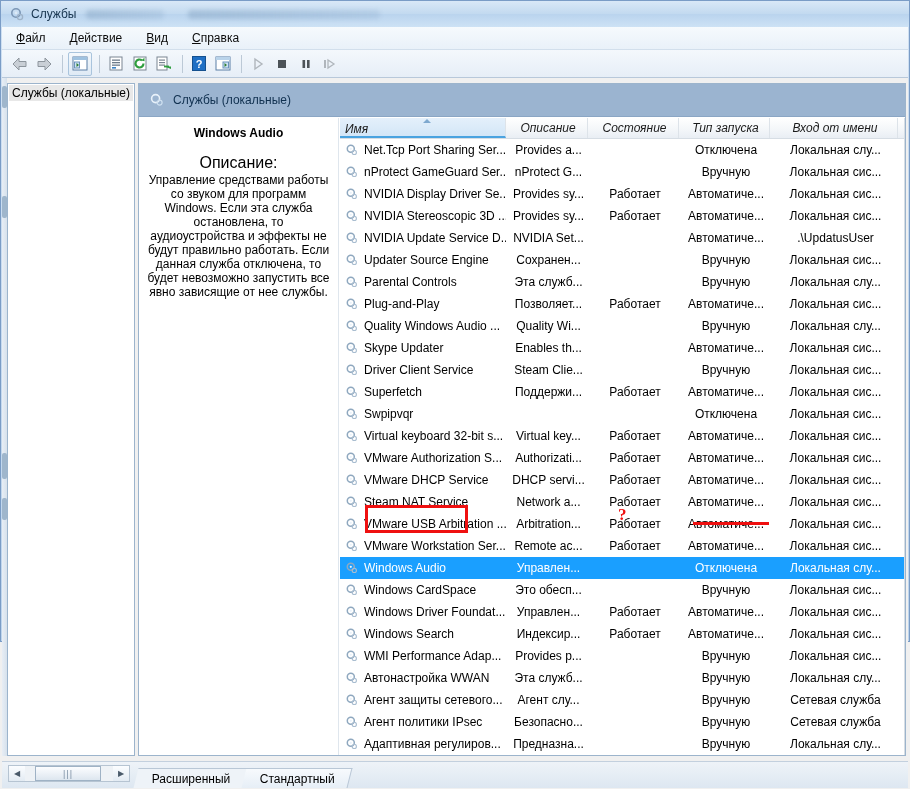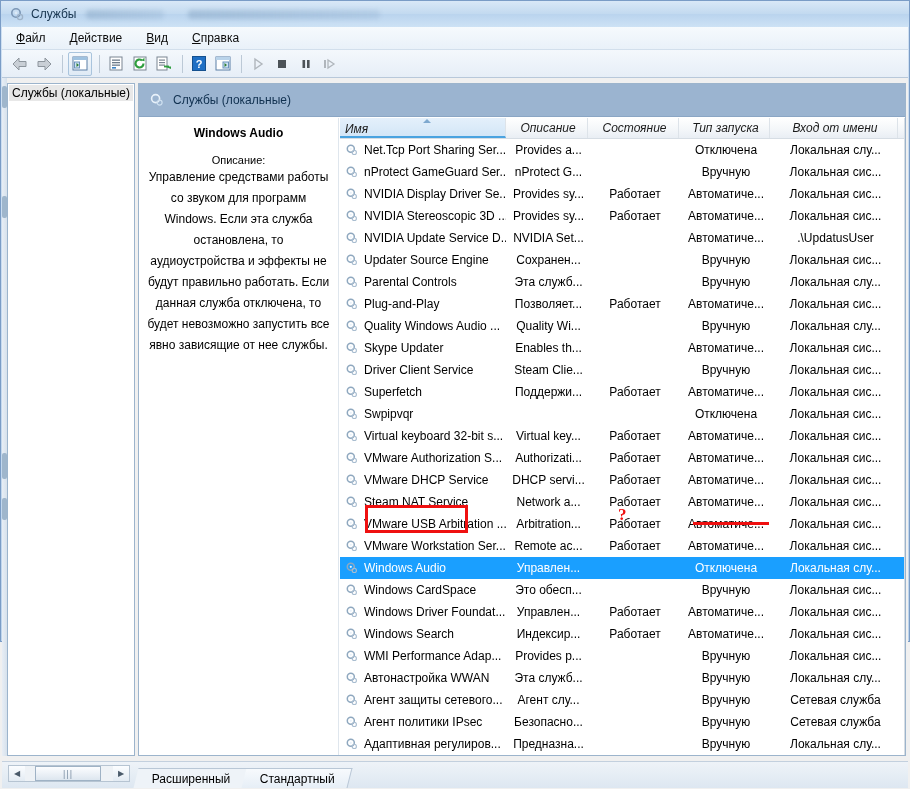--- a/index.html
+++ b/index.html
@@ -78,22 +78,22 @@
   .pane-header .hdr-ico{width:16px;height:16px;margin-right:8px;}
   .pane-header .hdr-txt{font-size:12px;color:#10304f;}
   .pane-body{position:absolute;left:0;top:34px;width:766px;height:638px;background:#fff;}
   
   .desc{
     position:absolute;left:0;top:0;width:200px;height:638px;
     background:#fff;padding:8px 6px 0 6px;box-sizing:border-box;
     border-right:1px solid #dfe6ed;
   }
   .desc-title{font-weight:bold;font-size:12px;margin-bottom:14px;}
-  .desc-label{font-size:11px;margin-bottom:1px;}
-  .desc-text{font-size:12px;line-height:21px;}
+  .desc-label{font-size:16px;margin-bottom:1px;}
+  .desc-text{font-size:12px;line-height:14px;}
   
   .list{
     position:absolute;left:201px;top:0;width:565px;height:638px;background:#fff;
   }
   .list-head{
     display:flex;height:21px;
     background:linear-gradient(180deg,#ffffff 0%,#f3f6f9 60%,#e9eef4 100%);
     border-bottom:1px solid #d6dde4;box-sizing:border-box;font-style:italic;
   }
   .hc{

